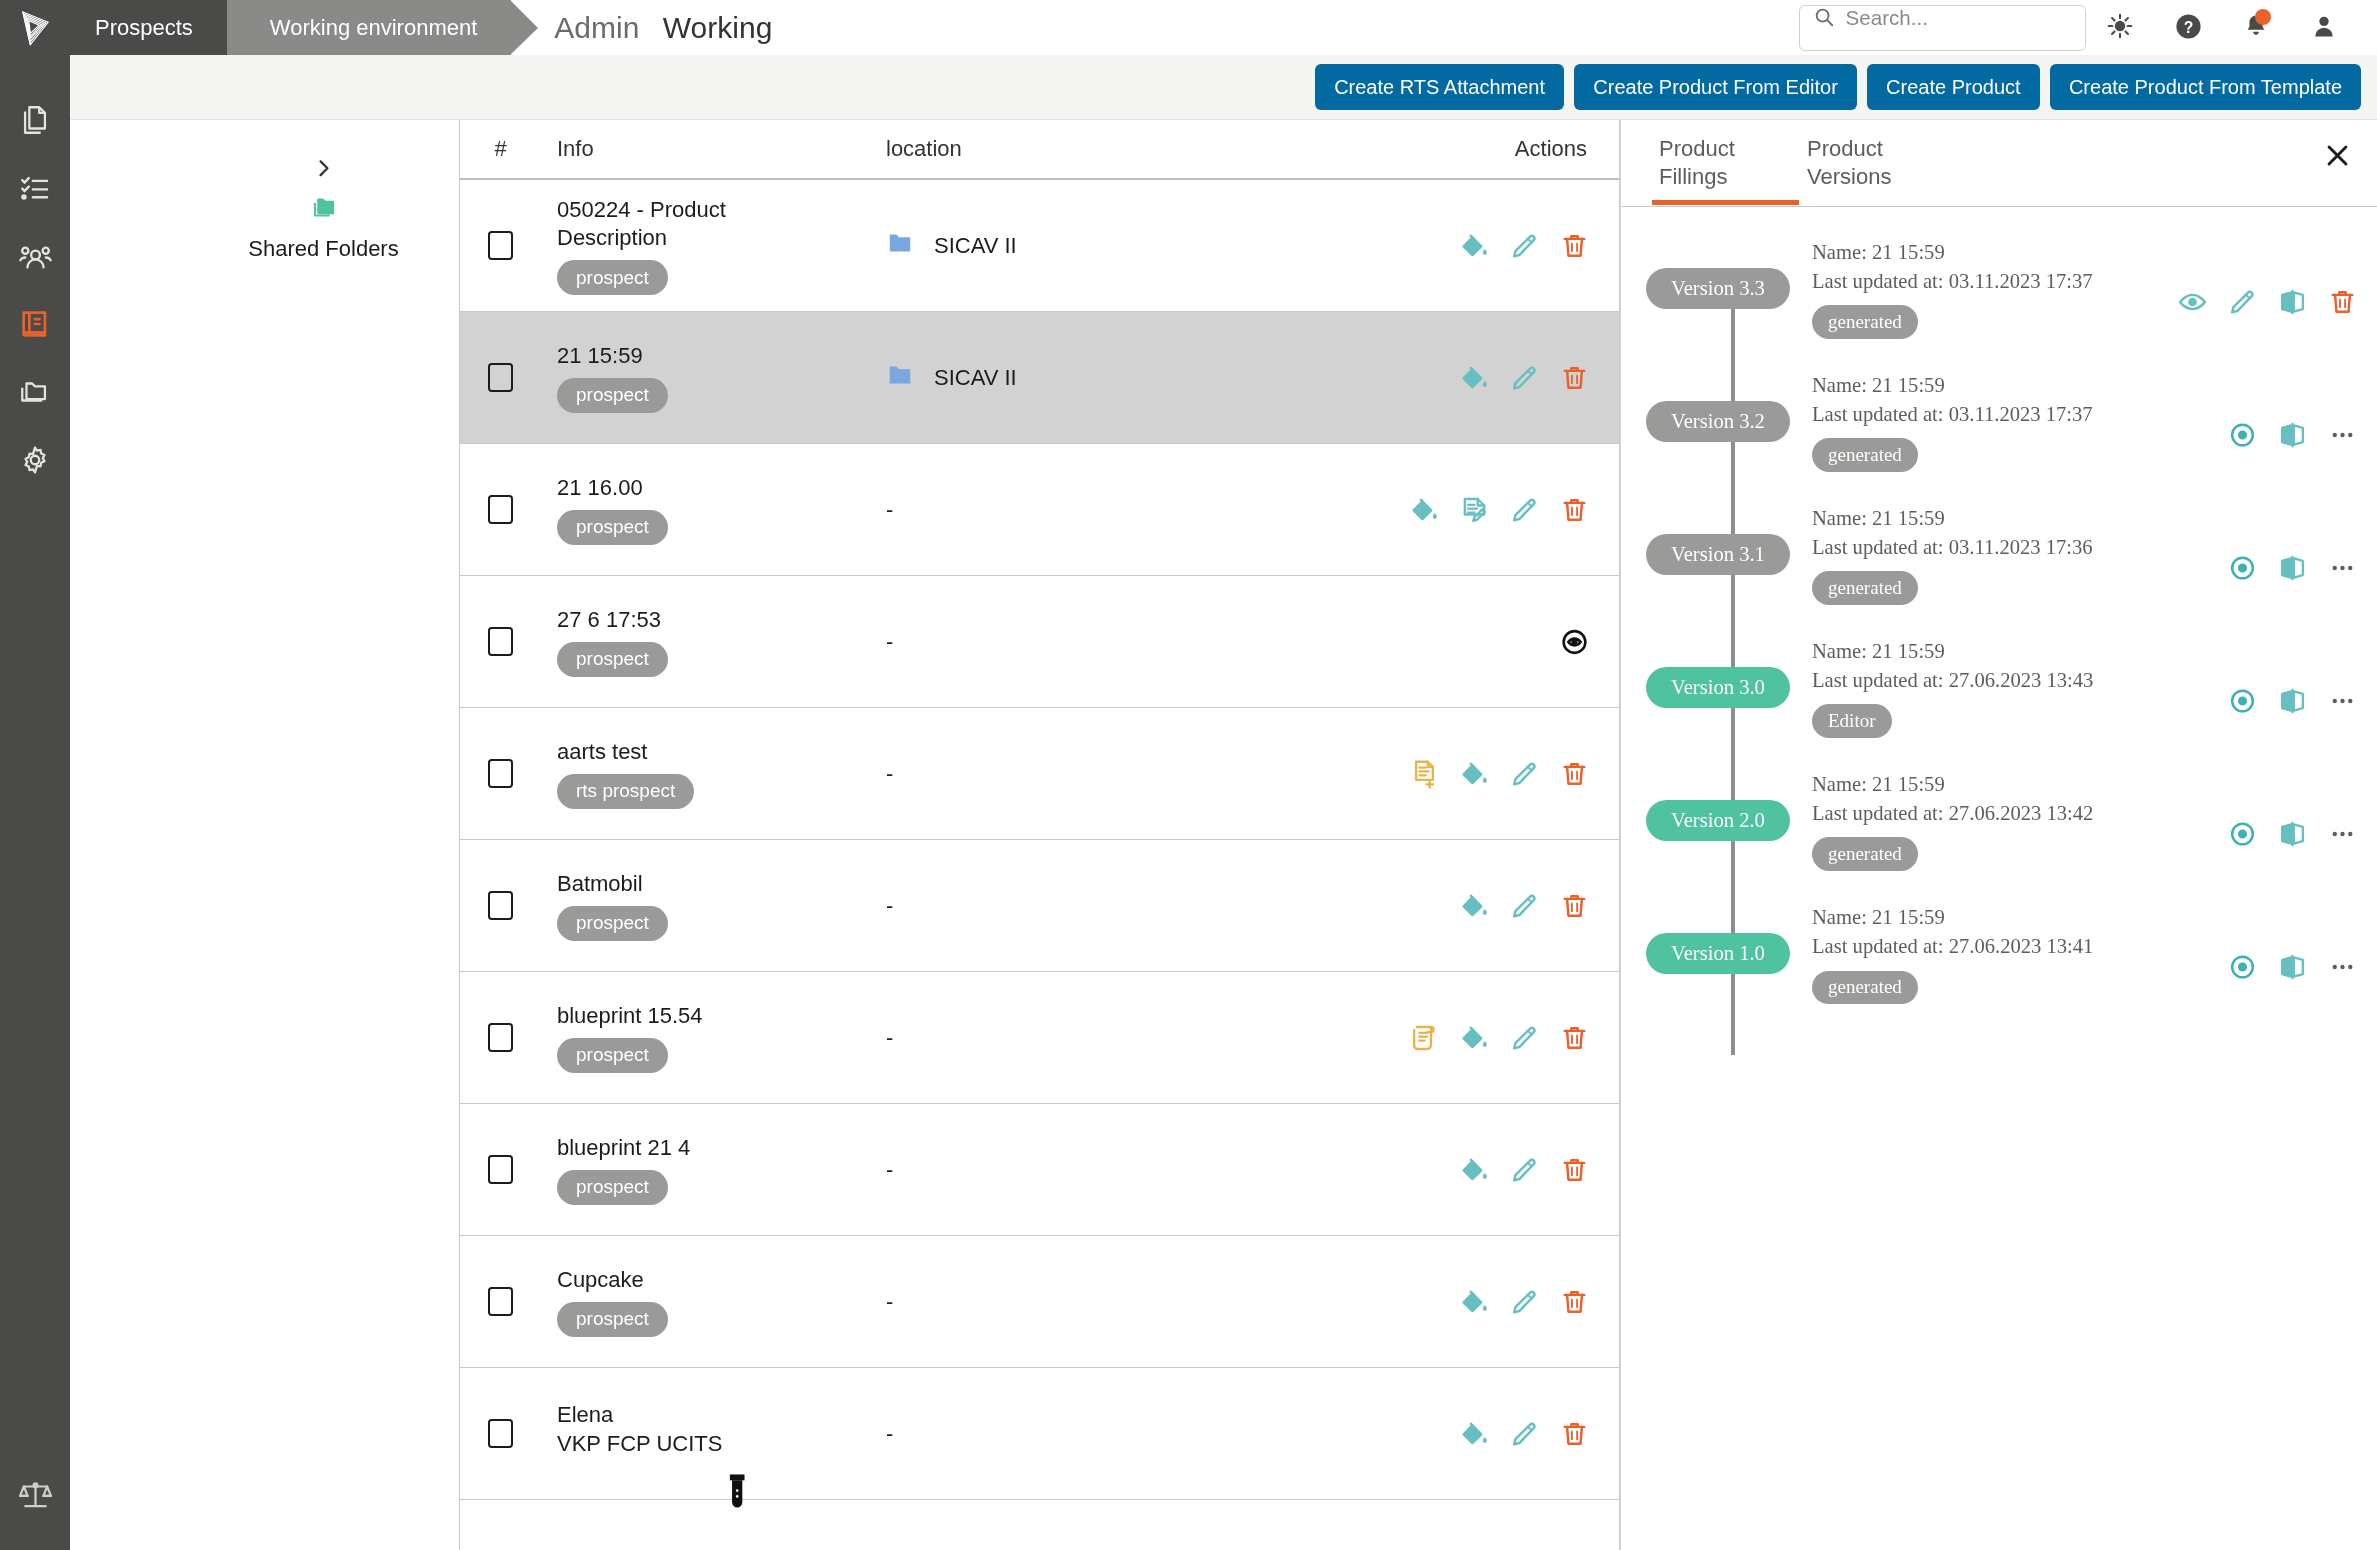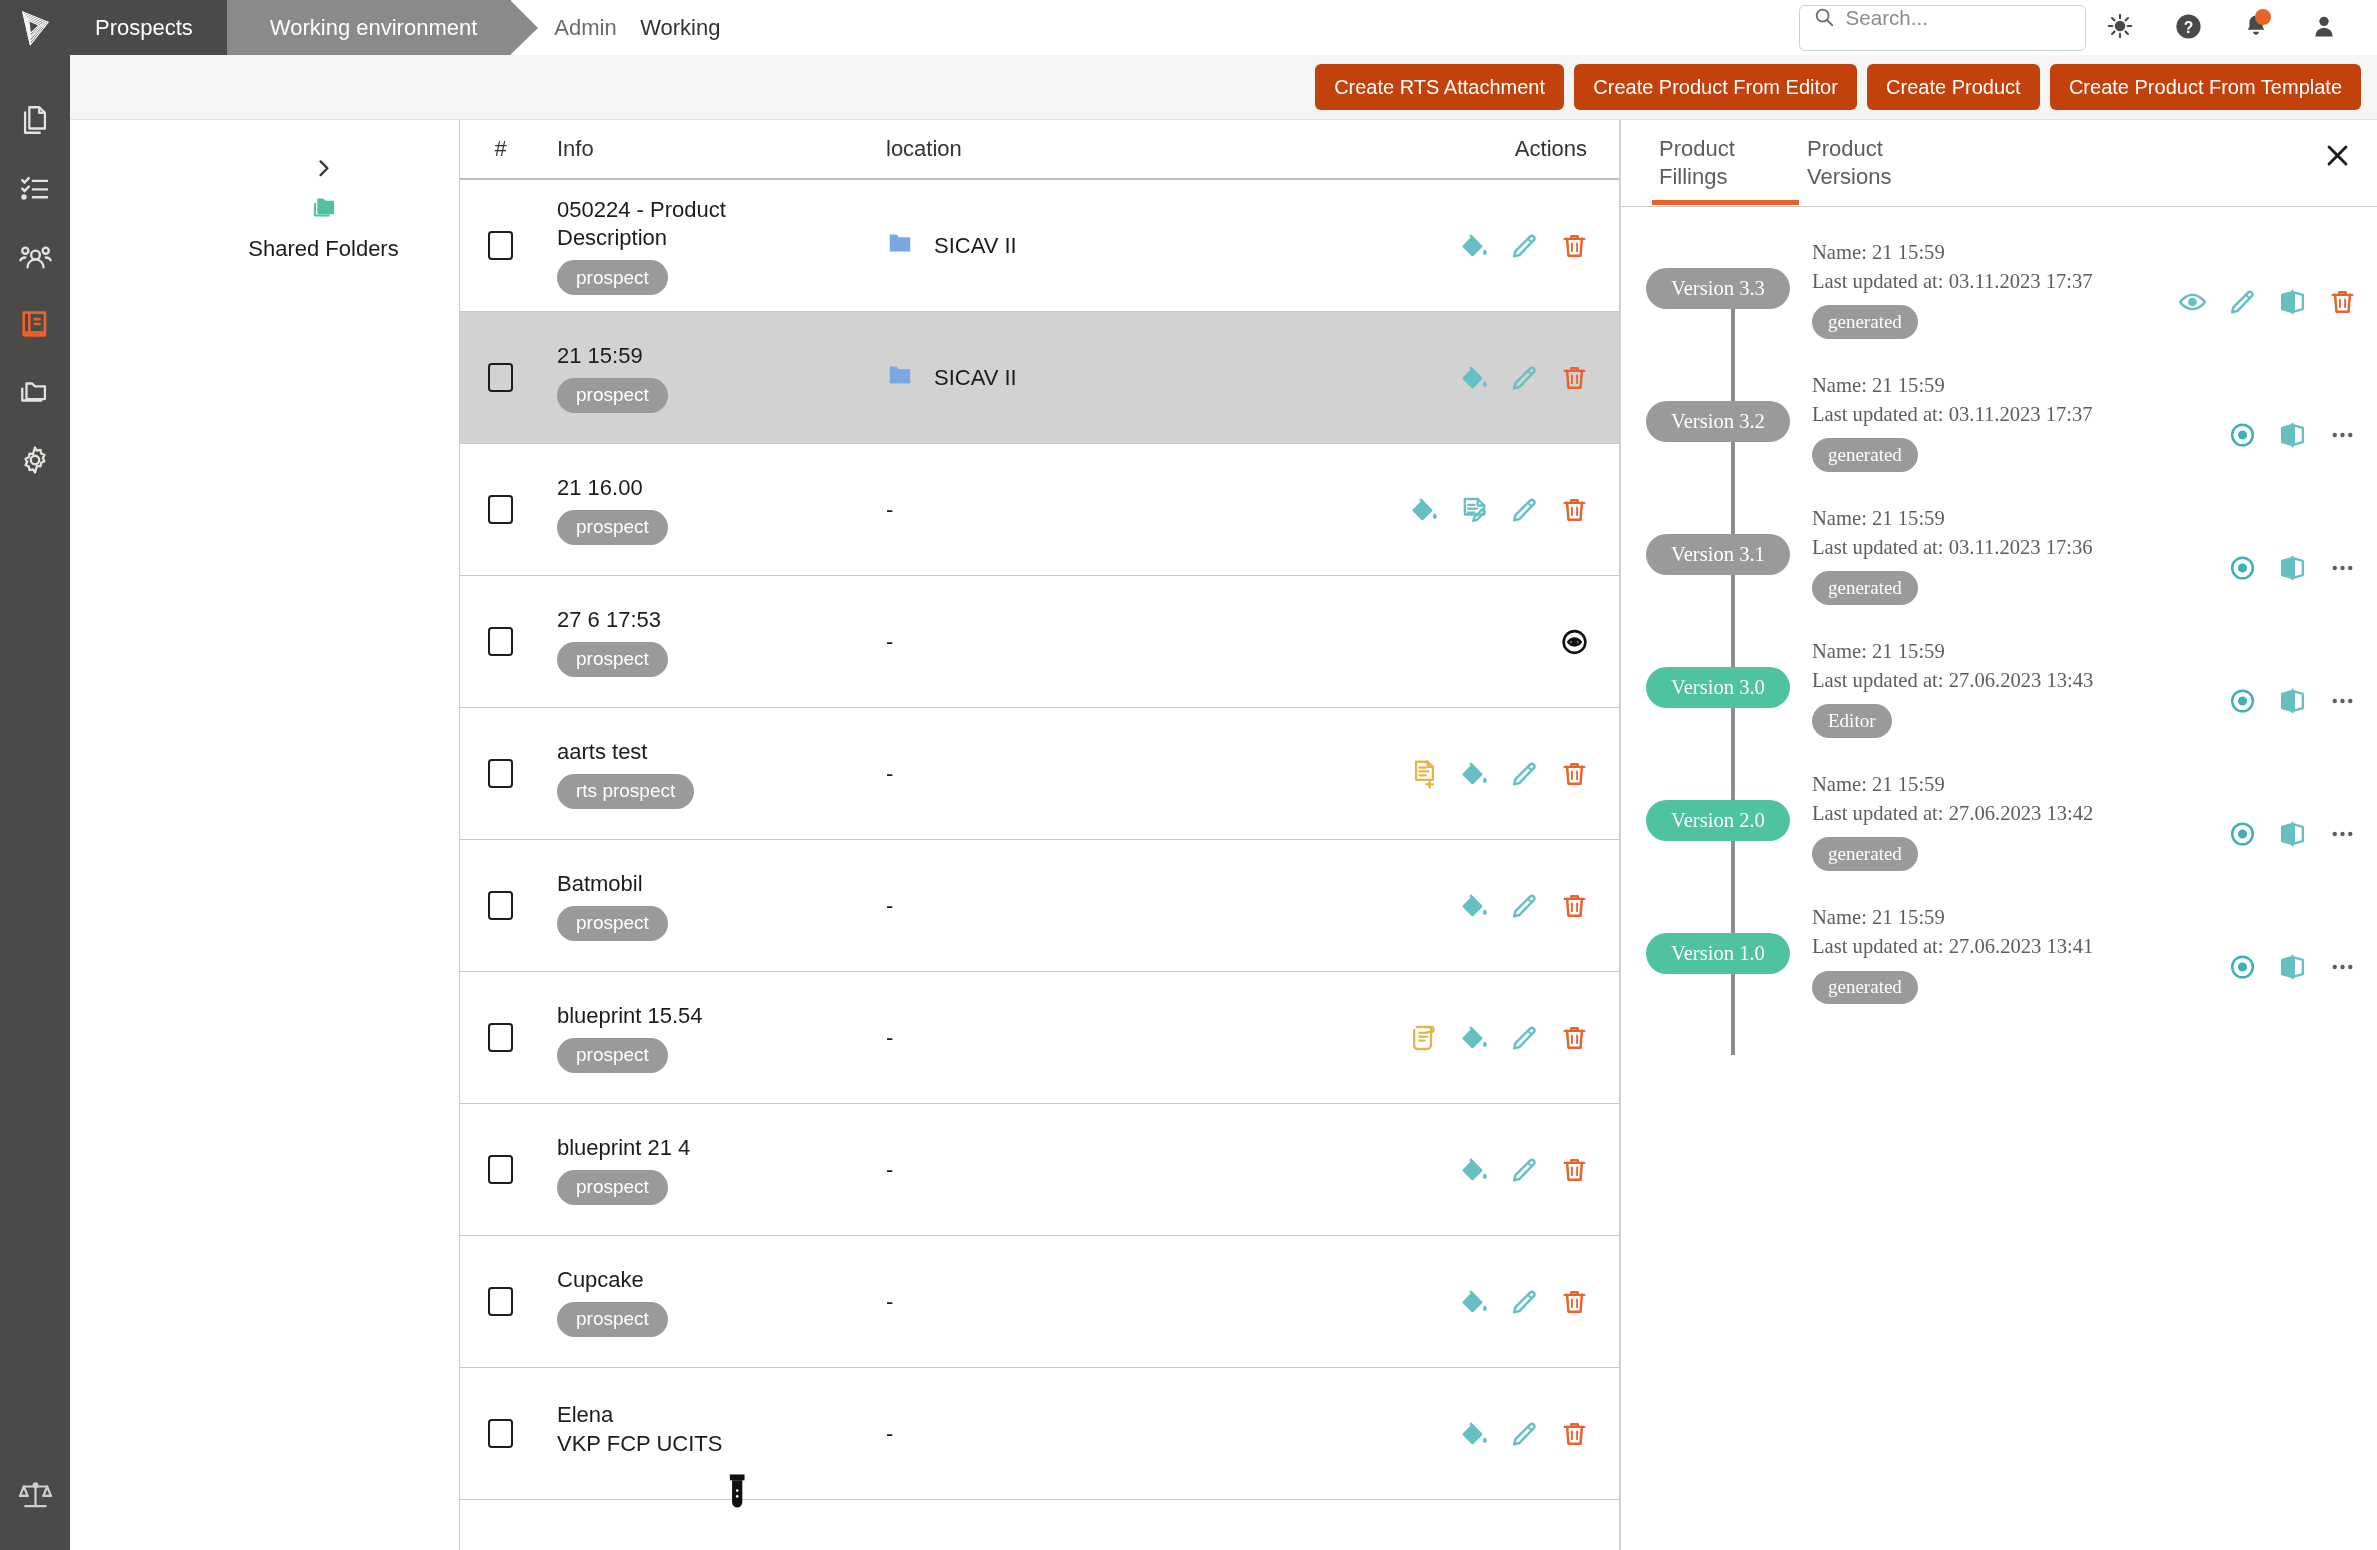--- a/index.html
+++ b/index.html
@@ -43,21 +43,21 @@
   .crumb-dark { background: #4a4a48; margin-left: 0; }
   .crumb-dark::after {
     content:""; position:absolute; right:-27px; top:0; width:0; height:0;
     border-left: 28px solid #4a4a48; border-top: 28px solid transparent; border-bottom: 27px solid transparent;
   }
   .crumb-mid { background: #8a8a88; padding-left: 43px; }
   .crumb-mid::after {
     content:""; position:absolute; right:-27px; top:0; width:0; height:0;
     border-left: 28px solid #8a8a88; border-top: 28px solid transparent; border-bottom: 27px solid transparent;
   }
-  .crumb-plain { background: transparent; color:#6b6b69; padding-left: 43px; padding-right: 0; font-size: 22px; }
+  .crumb-plain { background: transparent; color:#6b6b69; padding-left: 43px; padding-right: 0; font-size: 30px; }
   .crumb-plain.strong { color:#33332f; padding-left: 23.5px; }
   .topbar-right {
     margin-left: auto; display:flex; align-items:center; gap: 0; padding-right: 19px;
   }
   .searchbox {
     width: 287px; height: 46px; border: 1.5px solid #cfcfcd; border-radius: 5.9px;
     display:flex; align-items:flex-start; padding: 0 13.2px; gap: 10.3px; background:#fff;
   }
   .searchbox input {
     border:none; outline:none; font-size: 20.6px; color:#6b6b69;
@@ -70,21 +70,21 @@
     border-radius:50%; background:#e8622a;
   }
 
   
   .actionbar {
     height: 65px; background: #f5f5f4; border-bottom: 0.7px solid #e2e2e0;
     display:flex; align-items:center; justify-content:flex-end; padding-right: 16px; gap: 10.3px;
     flex: 0 0 65px;
   }
   .btn-teal {
-    background: #c2410c; color:#fff; border:none; border-radius: 5.9px;
+    background: #0369a1; color:#fff; border:none; border-radius: 5.9px;
     font-size: 20px; font-family:"Liberation Sans", sans-serif;
     padding: 0 19px; height: 46px; cursor:pointer; white-space:nowrap;
   }
 
   
   .body-wrap { flex: 1; display:flex; background:#ffffff; min-height: 0; }
 
   
   .tree {
     width: 389px; flex: 0 0 389px; background:#fff; padding-top: 38px; padding-left: 118px;

